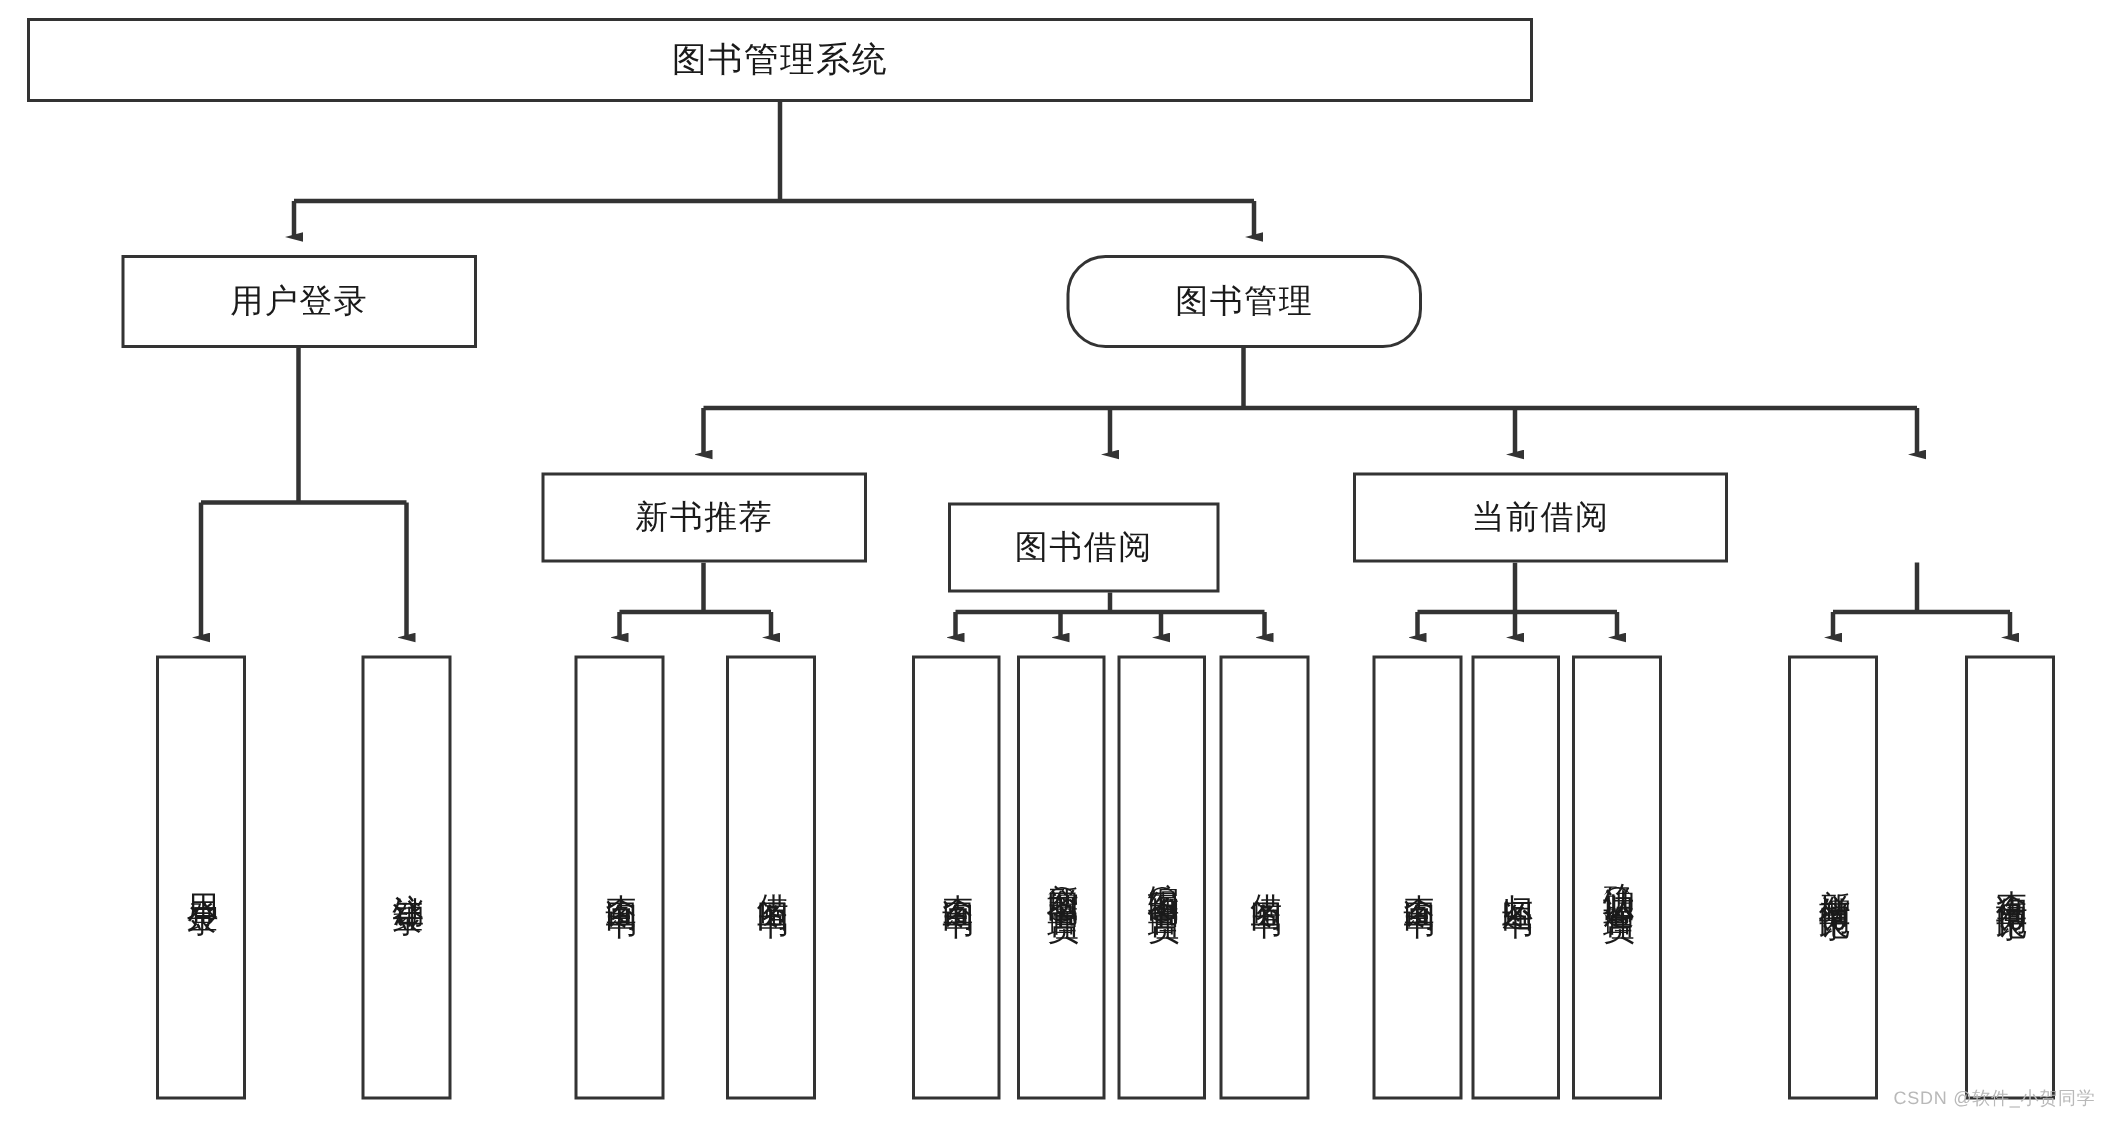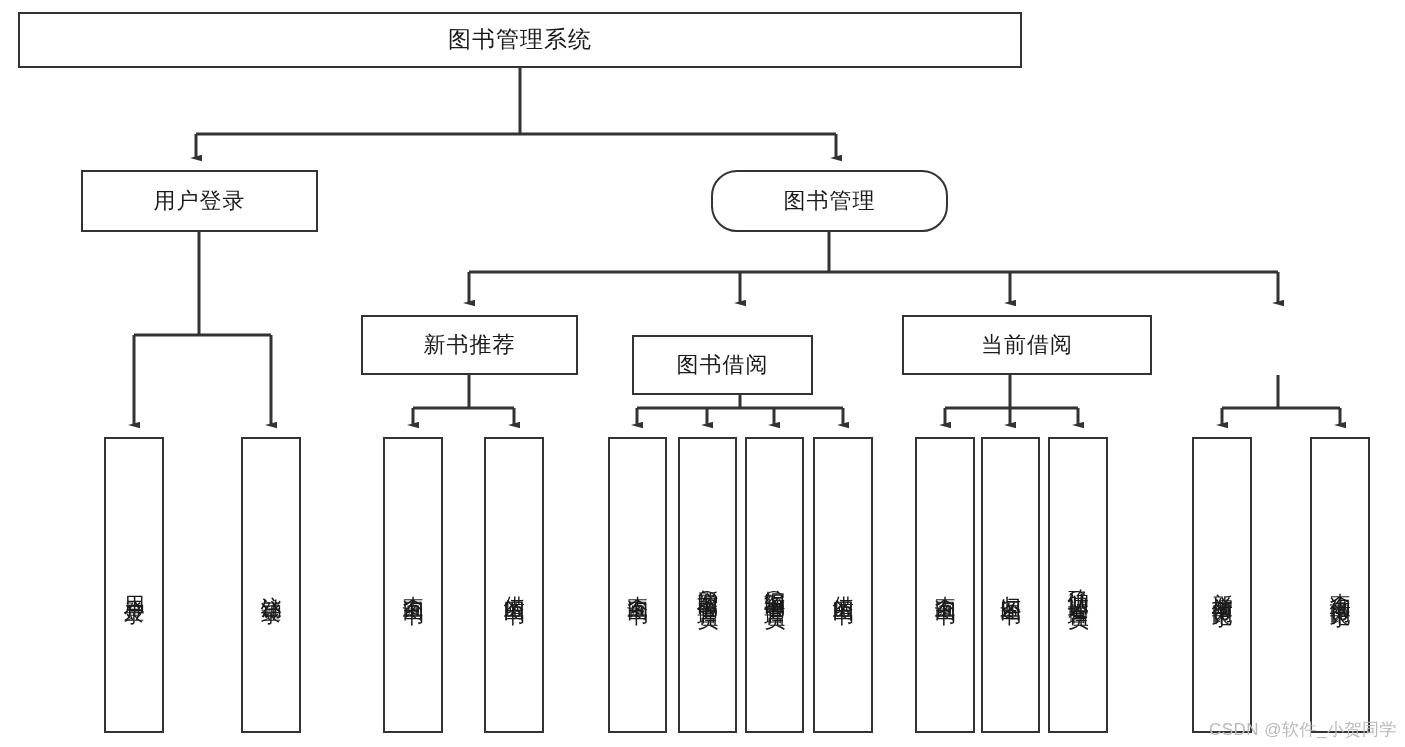--- a/index.html
+++ b/index.html
@@ -56,21 +56,21 @@
   .node.vertical .vlabel {
     writing-mode: vertical-rl;
     text-orientation: upright;
     white-space: normal;
     max-height: 100%;
   }
   #watermark {
     position: absolute;
     right: 8px;
     bottom: 6px;
-    font-size: 17px;
+    font-size: 12px;
     color: #b9b9b9;
     letter-spacing: 0.5px;
     white-space: nowrap;
     user-select: none;
   }
 </style>
 </head>
 <body>
 
 <div id="canvas">

